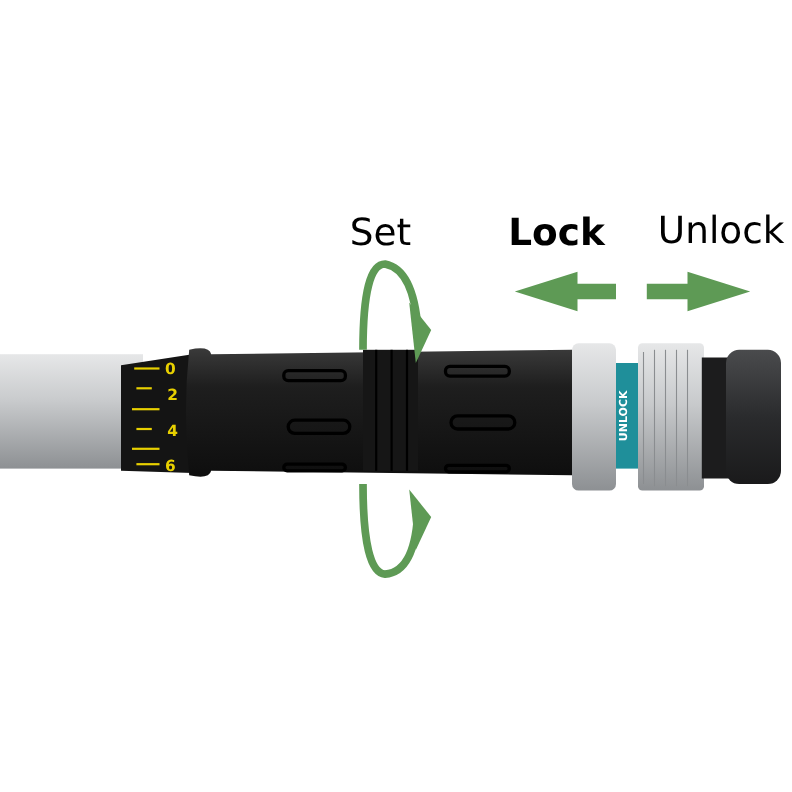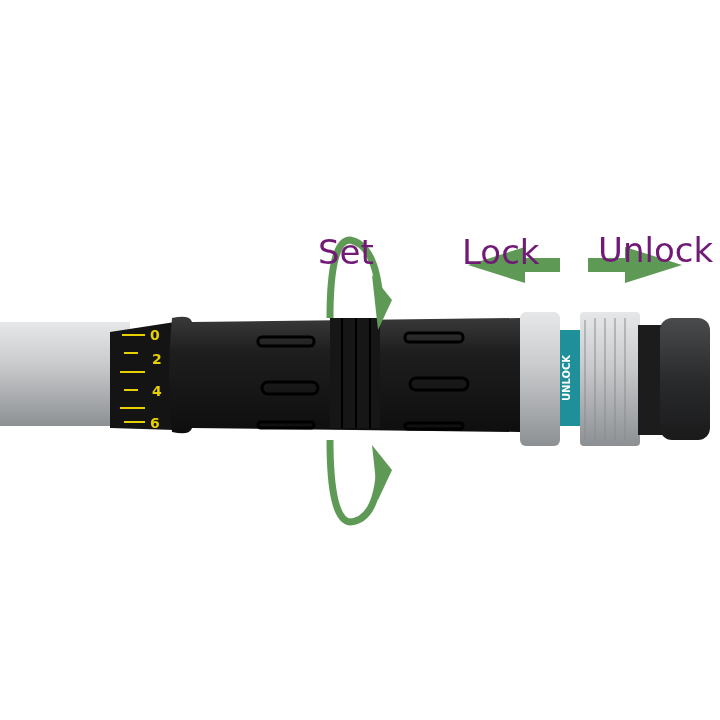--- a/index.html
+++ b/index.html
@@ -1,17 +1,17 @@
 <!DOCTYPE html>
 <html><head>
 <meta charset="utf-8">
 <style>
   html,body{margin:0;padding:0;background:#fff;}
   #root{position:relative;width:720px;height:720px;overflow:hidden;background:#fff;font-family:"DejaVu Sans",sans-serif;}
-  .label{position:absolute;font-size:34px;color:#701a75;margin-top:40px;}
+  .label{position:absolute;font-size:34px;color:#000000;}
   svg{position:absolute;left:0;top:0;}
 </style>
 </head>
 <body>
 
 <div id="root">
 <svg width="720" height="720" viewBox="0 0 720 720">
   <defs>
     <linearGradient id="metal" x1="0" y1="0" x2="0" y2="1">
       <stop offset="0" stop-color="#e6e7e8"></stop>
@@ -100,15 +100,15 @@
 
   <g fill="#5e9a55">
     <polygon points="468,265 525,247 525,258 560,258 560,272 525,272 525,283"></polygon>
   </g>
 
   <g fill="#5e9a55">
     <polygon points="588,258 625,258 625,247 682,265 625,283 625,272 588,272"></polygon>
   </g>
 </svg>
   <div class="label" style="left:318px;top:192px;">Set</div>
-  <div class="label" style="left:462px;top:192px;">Lock</div>
+  <div class="label" style="left:462px;top:192px;font-weight:bold;">Lock</div>
   <div class="label" style="left:598px;top:190px;">Unlock</div>
 </div>
 
 </body></html>

